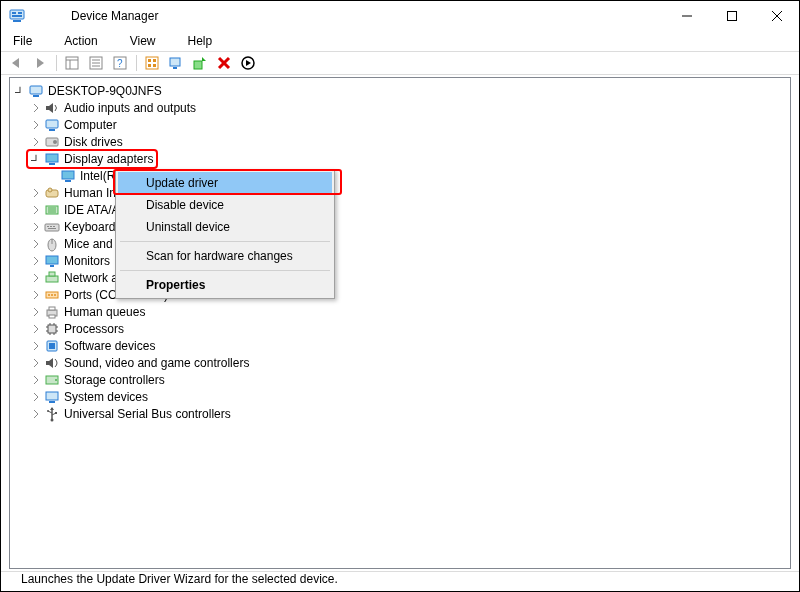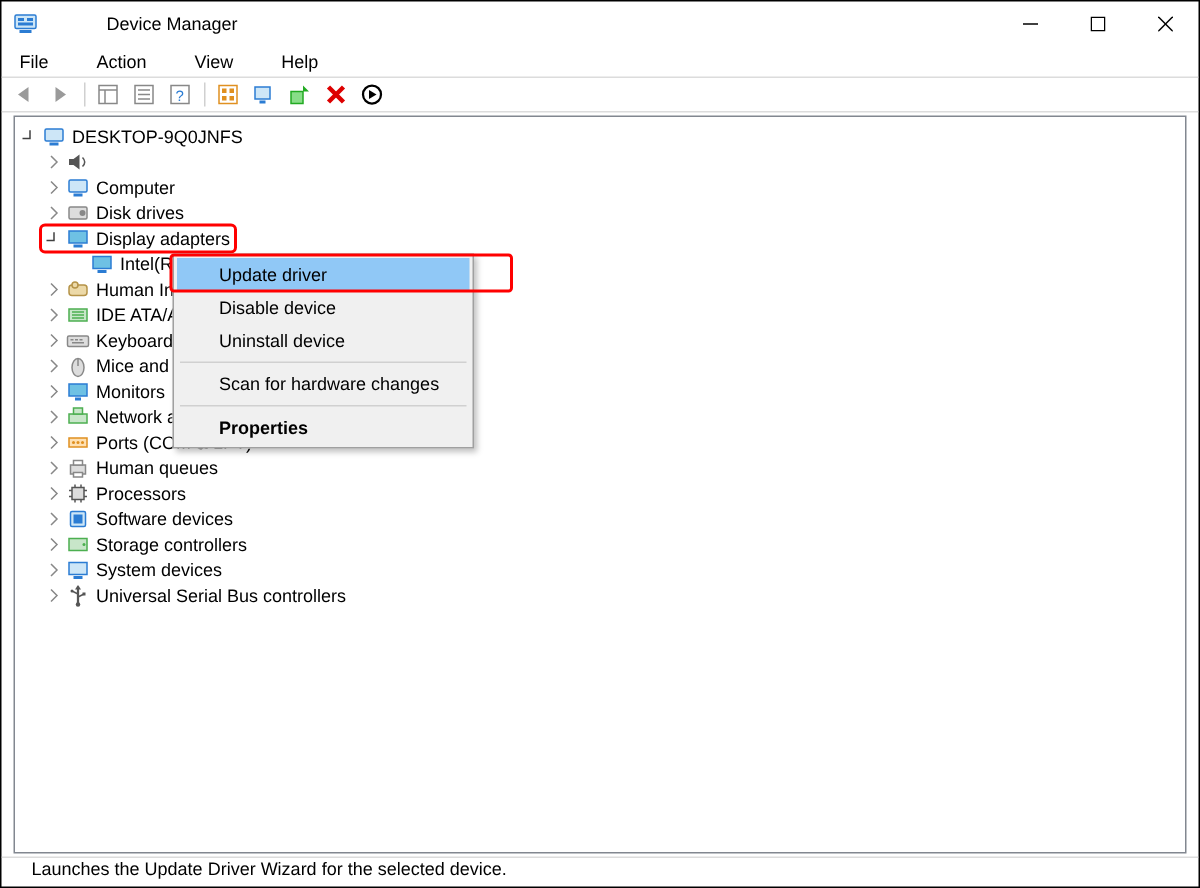--- a/index.html
+++ b/index.html
@@ -28,21 +28,21 @@
   .treepane { position: absolute; left: 8px; right: 8px; top: 76px; bottom: 22px; border: 1px solid #828790; background: #fff; overflow: hidden; }
   .tree { padding: 4px 0 0 4px; font-size: 12px; line-height: 16px; }
   .row { display: flex; align-items: center; height: 17px; white-space: nowrap; }
   .ind { display: inline-block; }
   .twisty { width: 12px; height: 12px; display: inline-flex; align-items: center; justify-content: center; margin-right: 2px; }
   .icon16 { width: 16px; height: 16px; margin-right: 4px; flex: 0 0 16px; }
   .label { font-size: 12px; }
   .highlight-red { border: 2px solid #f00; border-radius: 4px; padding: 0 3px 0 0; }
 
   
-  .ctxmenu { position: absolute; left: 114px; top: 168px; width: 201px; background: #f0f0f0; border: 1px solid #a0a0a0; box-shadow: 2px 2px 4px rgba(0,0,0,.25); padding: 2px; font-size: 12px; }
+  .ctxmenu { position: absolute; left: 114px; top: 168px; width: 220px; background: #f0f0f0; border: 1px solid #a0a0a0; box-shadow: 2px 2px 4px rgba(0,0,0,.25); padding: 2px; font-size: 12px; }
   .ctxitem { height: 22px; display: flex; align-items: center; padding-left: 28px; }
   .ctxitem.selected { background: #90c8f6; }
   .ctxitem.bold { font-weight: bold; }
   .ctxsep { height: 1px; background: #d0d0d0; margin: 3px 2px; }
   .ctx-highlight { position: absolute; left: 112px; top: 168px; width: 229px; height: 26px; border: 2px solid #f00; border-radius: 3px; pointer-events: none; }
 
   
   .statusbar { position: absolute; left: 0; right: 0; bottom: 0; height: 20px; border-top: 1px solid #dcdcdc; display: flex; padding-left: 20px; font-size: 12px; }
 </style>
 </head>
@@ -179,20 +179,21 @@
       <span class="ind" style="width:16px"></span>
       <span class="twisty">
           <svg width="10" height="10">
             <polyline points="3,1 7,5 3,9" fill="none" stroke="#888"></polyline>
           </svg>
         </span>
       <span class="icon16"><svg width="16" height="16">
             <polygon points="2,6 5,6 9,3 9,13 5,10 2,10" fill="#555"></polygon>
             <path d="M11 5 Q14 8 11 11" fill="none" stroke="#555"></path>
           </svg></span>
+      <span class="label">Audio inputs and outputs</span>
     </div>
 
     <div class="row">
       <span class="ind" style="width:16px"></span>
       <span class="twisty">
           <svg width="10" height="10">
             <polyline points="3,1 7,5 3,9" fill="none" stroke="#888"></polyline>
           </svg>
         </span>
       <span class="icon16"><svg width="16" height="16">
@@ -389,20 +390,33 @@
             <polyline points="3,1 7,5 3,9" fill="none" stroke="#888"></polyline>
           </svg>
         </span>
       <span class="icon16"><svg width="16" height="16">
             <rect x="3" y="3" width="10" height="10" rx="1" fill="#cde6f7" stroke="#2b7cd3"></rect>
             <rect x="5" y="5" width="6" height="6" fill="#2b7cd3"></rect>
           </svg></span>
       <span class="label">Software devices</span>
     </div>
 
+    <div class="row">
+      <span class="ind" style="width:16px"></span>
+      <span class="twisty">
+          <svg width="10" height="10">
+            <polyline points="3,1 7,5 3,9" fill="none" stroke="#888"></polyline>
+          </svg>
+        </span>
+      <span class="icon16"><svg width="16" height="16">
+            <polygon points="2,6 5,6 9,3 9,13 5,10 2,10" fill="#555"></polygon>
+            <path d="M11 4 Q15 8 11 12" fill="none" stroke="#555"></path>
+          </svg></span>
+      <span class="label">Sound, video and game controllers</span>
+    </div>
 
     <div class="row">
       <span class="ind" style="width:16px"></span>
       <span class="twisty">
           <svg width="10" height="10">
             <polyline points="3,1 7,5 3,9" fill="none" stroke="#888"></polyline>
           </svg>
         </span>
       <span class="icon16"><svg width="16" height="16">
             <rect x="2" y="4" width="12" height="8" fill="#c8e6c9" stroke="#4caf50"></rect>

